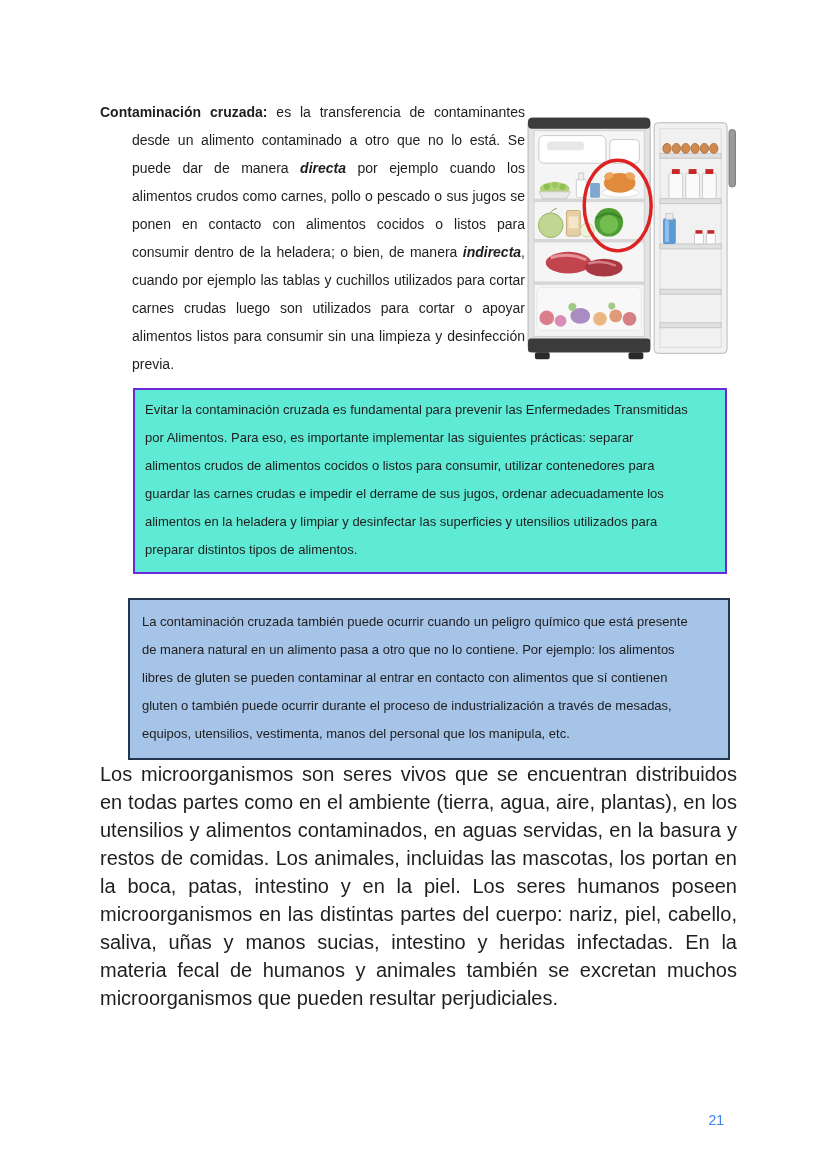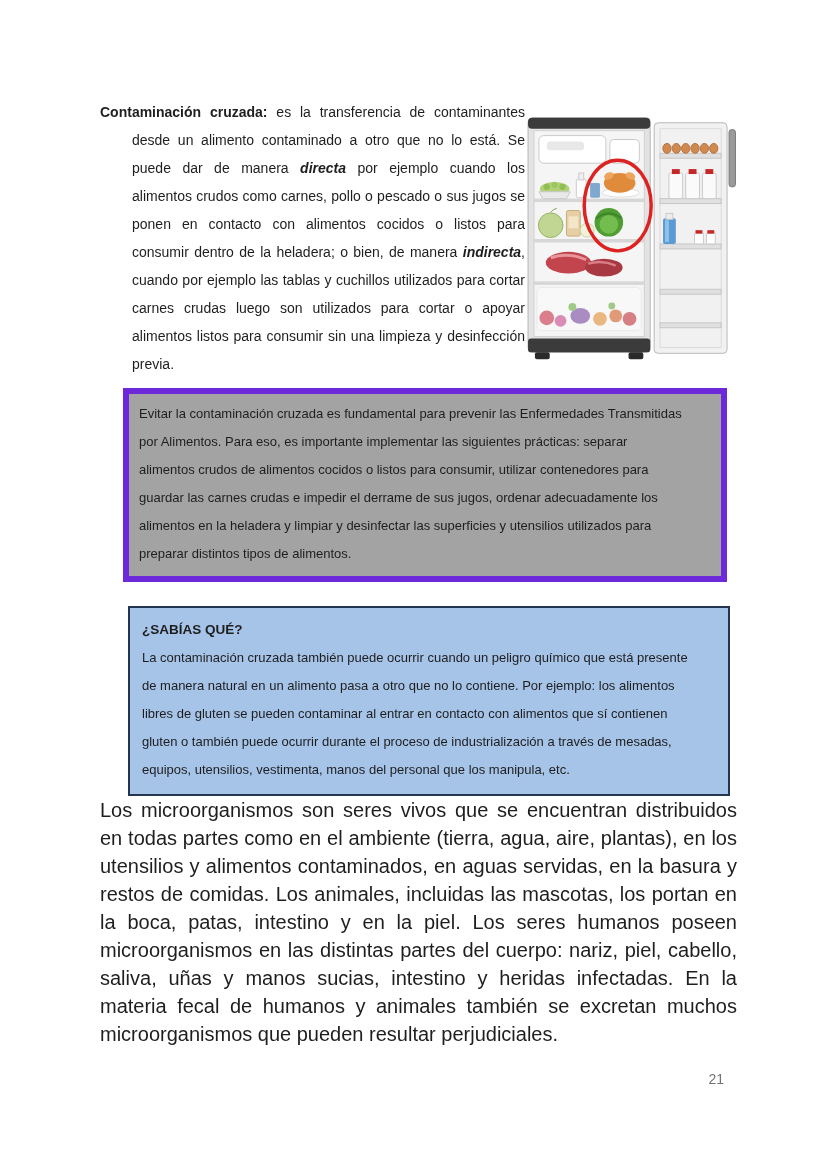--- a/index.html
+++ b/index.html
@@ -18,44 +18,44 @@
     width: 432px; margin: 2px 0 0 0;
     font-size: 14px; line-height: 28px;
     text-align: justify;
     padding-left: 32px; text-indent: -32px;
   }
   .fridge { margin: 12px 0 0 auto; width: 212px; }
 
   .box { box-sizing: border-box; font-size: 13px; line-height: 28px; }
   .box p { margin: 0; white-space: pre-line; }
   .box-green {
-    margin: 8px 10px 0 23px;
-    background: #a3a3a3;
-    border: 6px solid #6d28d9;
+    margin: 8px 10px 0 33px;
+    background: #5eead4;
+    border: 2px solid #6d28d9;
     padding: 6px 10px 8px 10px;
   }
   .box-blue {
     margin: 24px 7px 0 28px;
     background: #a6c3e8;
     border: 2px solid #22364f;
     padding: 8px 12px 10px 12px;
   }
   .box-title { font-weight: bold; font-size: 13.5px; }
 
   .section-heading {
     font-size: 14px; font-weight: bold;
     line-height: 28px; margin: 30px 0 0 0;
   }
   .body-par {
     font-size: 20px; line-height: 28px;
     text-align: justify; margin: 0;
   }
   .page-number {
-    position: absolute; top: 1071px; right: 104px;
-    font-size: 14px; color: #737373;
+    position: absolute; top: 1112px; right: 104px;
+    font-size: 14px; color: #3b82f6;
   }
 </style>
 </head>
 <body>
 
 <div class="page">
   <div class="content">
 
     <div class="intro-row">
       <p class="intro-text"><b>Contaminación cruzada:</b><span> es la transferencia de contaminantes desde un alimento contaminado a otro que no lo está. Se puede dar de manera </span><b><i>directa</i></b><span> por ejemplo cuando los alimentos crudos como carnes, pollo o pescado o sus jugos se ponen en contacto con alimentos cocidos o listos para consumir dentro de la heladera; o bien, de manera </span><b><i>indirecta</i></b><span>, cuando por ejemplo las tablas y cuchillos utilizados para cortar carnes crudas luego son utilizados para cortar o apoyar alimentos listos para consumir sin una limpieza y desinfección previa.</span></p>
@@ -164,21 +164,20 @@
     <div class="box box-green">
       <p>Evitar la contaminación cruzada es fundamental para prevenir las Enfermedades Transmitidas
 por Alimentos. Para eso, es importante implementar las siguientes prácticas: separar
 alimentos crudos de alimentos cocidos o listos para consumir, utilizar contenedores para
 guardar las carnes crudas e impedir el derrame de sus jugos, ordenar adecuadamente los
 alimentos en la heladera y limpiar y desinfectar las superficies y utensilios utilizados para
 preparar distintos tipos de alimentos.</p>
     </div>
 
     <div class="box box-blue">
-      <p class="box-title">¿SABÍAS QUÉ?</p>
       <p>La contaminación cruzada también puede ocurrir cuando un peligro químico que está presente
 de manera natural en un alimento pasa a otro que no lo contiene. Por ejemplo: los alimentos
 libres de gluten se pueden contaminar al entrar en contacto con alimentos que sí contienen
 gluten o también puede ocurrir durante el proceso de industrialización a través de mesadas,
 equipos, utensilios, vestimenta, manos del personal que los manipula, etc.</p>
     </div>
 
     <p class="body-par">Los microorganismos son seres vivos que se encuentran distribuidos en todas partes como en el ambiente (tierra, agua, aire, plantas), en los utensilios y alimentos contaminados, en aguas servidas, en la basura y restos de comidas. Los animales, incluidas las mascotas, los portan en la boca, patas, intestino y en la piel. Los seres humanos poseen microorganismos en las distintas partes del cuerpo: nariz, piel, cabello, saliva, uñas y manos sucias, intestino y heridas infectadas. En la materia fecal de humanos y animales también se excretan muchos microorganismos que pueden resultar perjudiciales.</p>
   </div>
 

